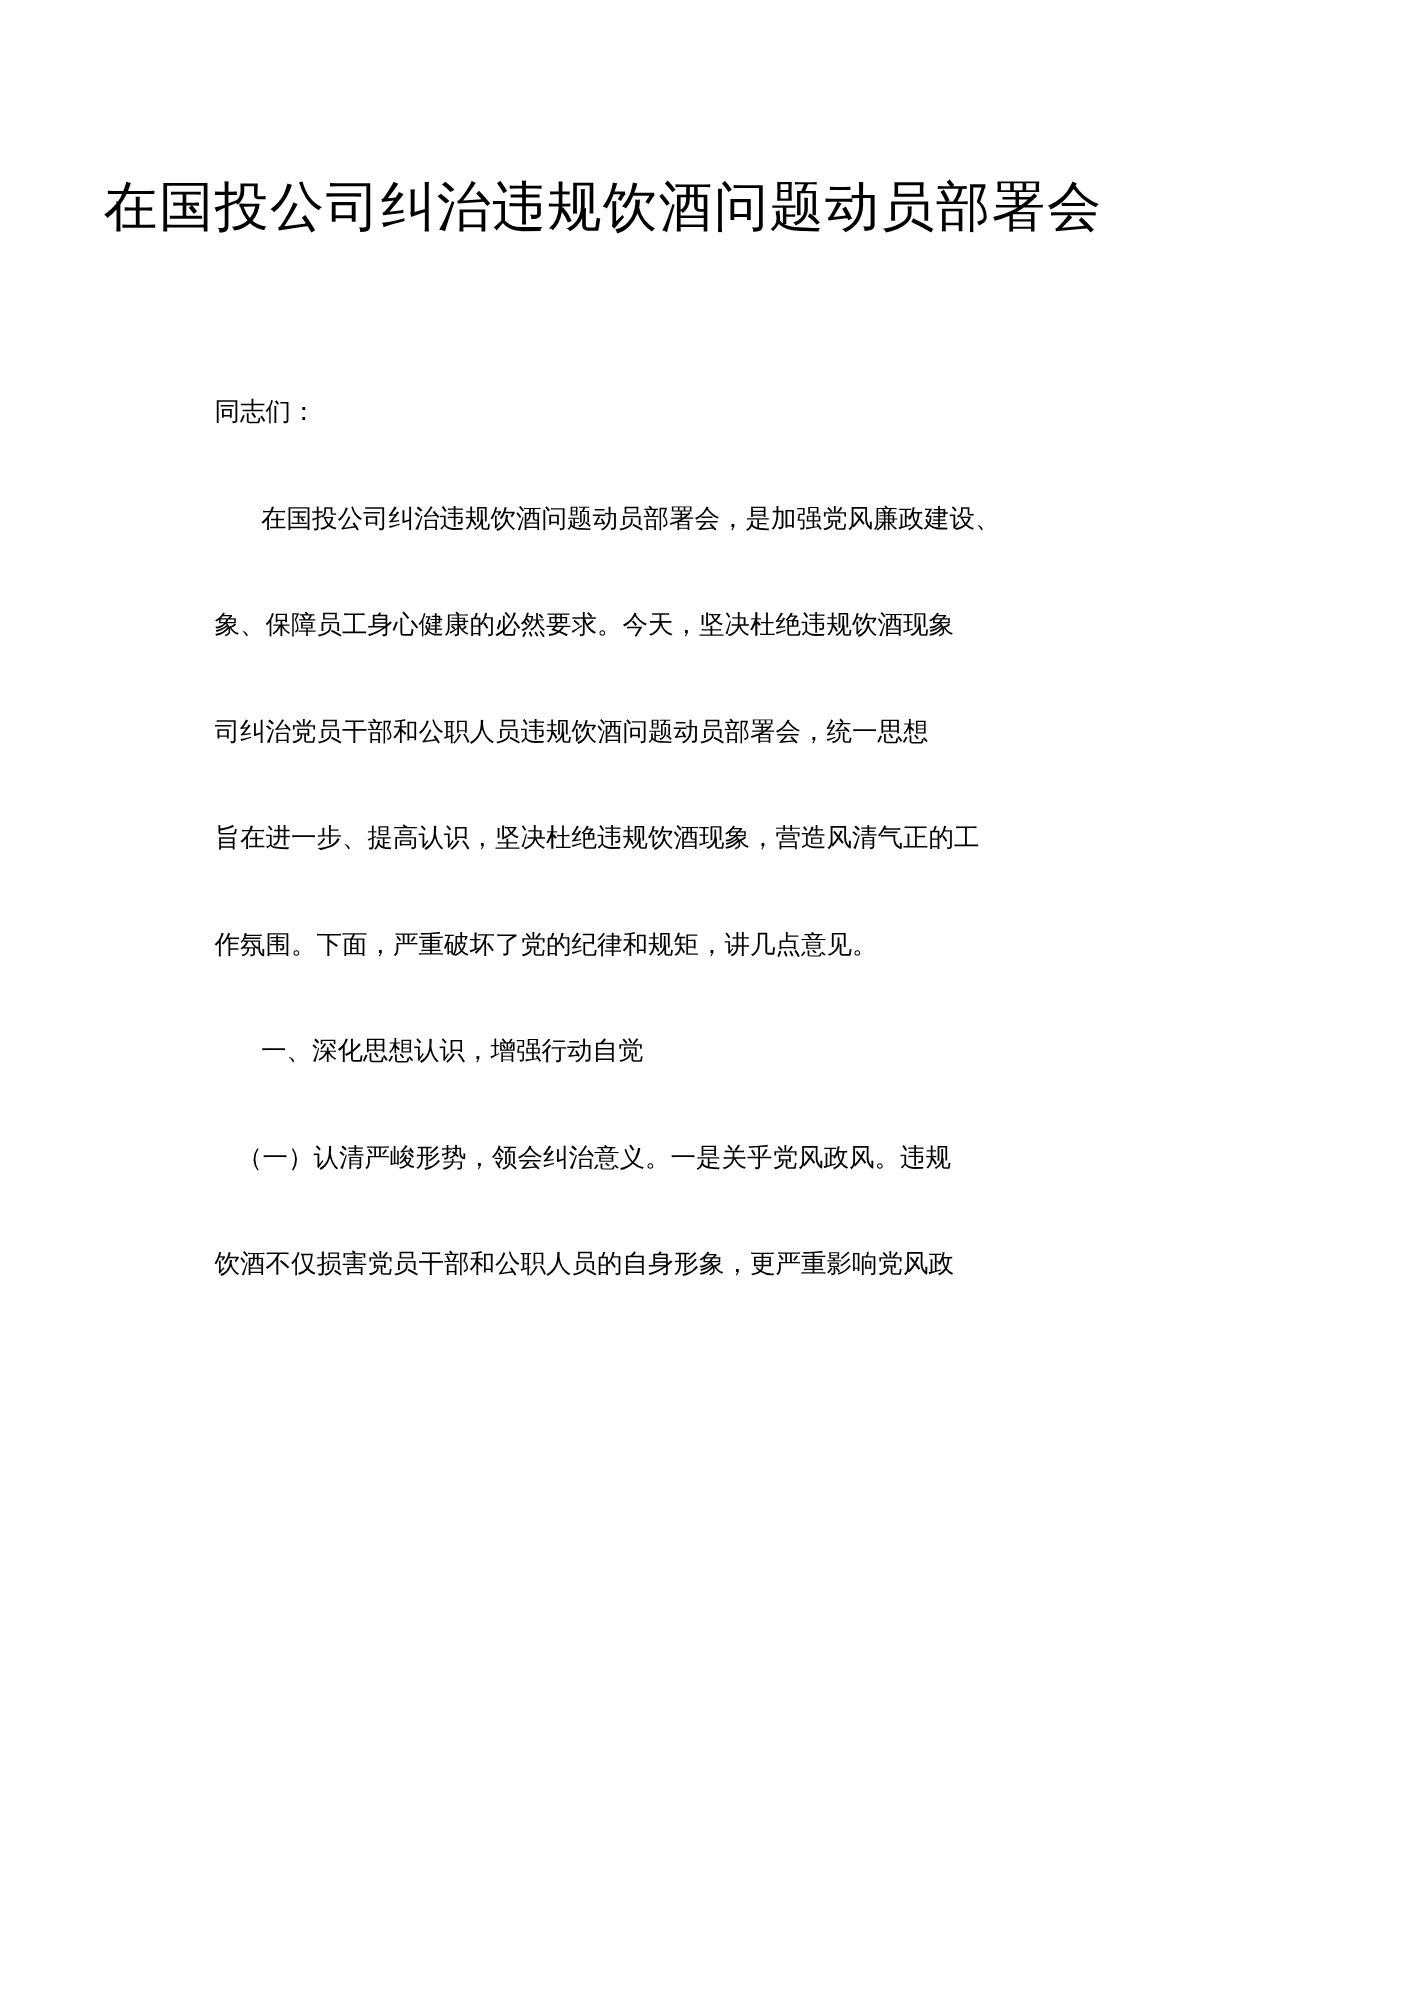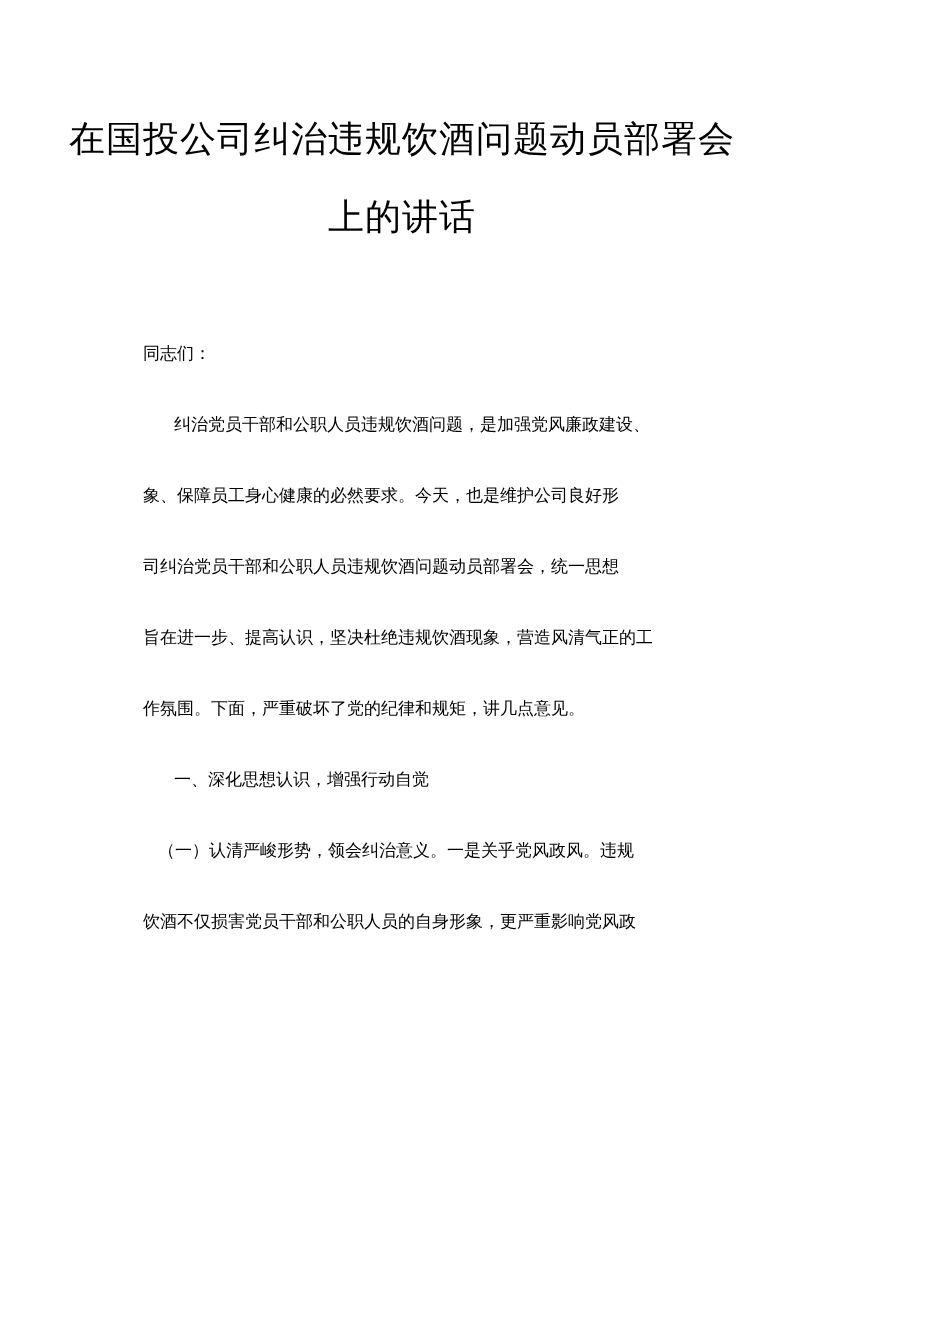--- a/index.html
+++ b/index.html
@@ -44,27 +44,26 @@
   .indent       { text-indent: 31px; }
   .indent-paren { text-indent: 15px; }
 </style>
 </head>
 <body>
 
 <div class="page">
 
   <h1 class="title">
     <span class="title-line">在国投公司纠治违规饮酒问题动员部署会</span>
-    <span class="title-line">上的讲话</span>
   </h1>
 
   <div class="body">
     <p class="line flush">同志们：</p>
-    <p class="line indent">纠治党员干部和公职人员违规饮酒问题，是加强党风廉政建设、</p>
-    <p class="line flush">象、保障员工身心健康的必然要求。今天，也是维护公司良好形</p>
+    <p class="line indent">在国投公司纠治违规饮酒问题动员部署会，是加强党风廉政建设、</p>
+    <p class="line flush">象、保障员工身心健康的必然要求。今天，坚决杜绝违规饮酒现象</p>
     <p class="line flush">司纠治党员干部和公职人员违规饮酒问题动员部署会，统一思想</p>
     <p class="line flush">旨在进一步、提高认识，坚决杜绝违规饮酒现象，营造风清气正的工</p>
     <p class="line flush">作氛围。下面，严重破坏了党的纪律和规矩，讲几点意见。</p>
     <p class="line indent">一、深化思想认识，增强行动自觉</p>
     <p class="line indent-paren">（一）认清严峻形势，领会纠治意义。一是关乎党风政风。违规</p>
     <p class="line flush">饮酒不仅损害党员干部和公职人员的自身形象，更严重影响党风政</p>
   </div>
 
 </div>
 

